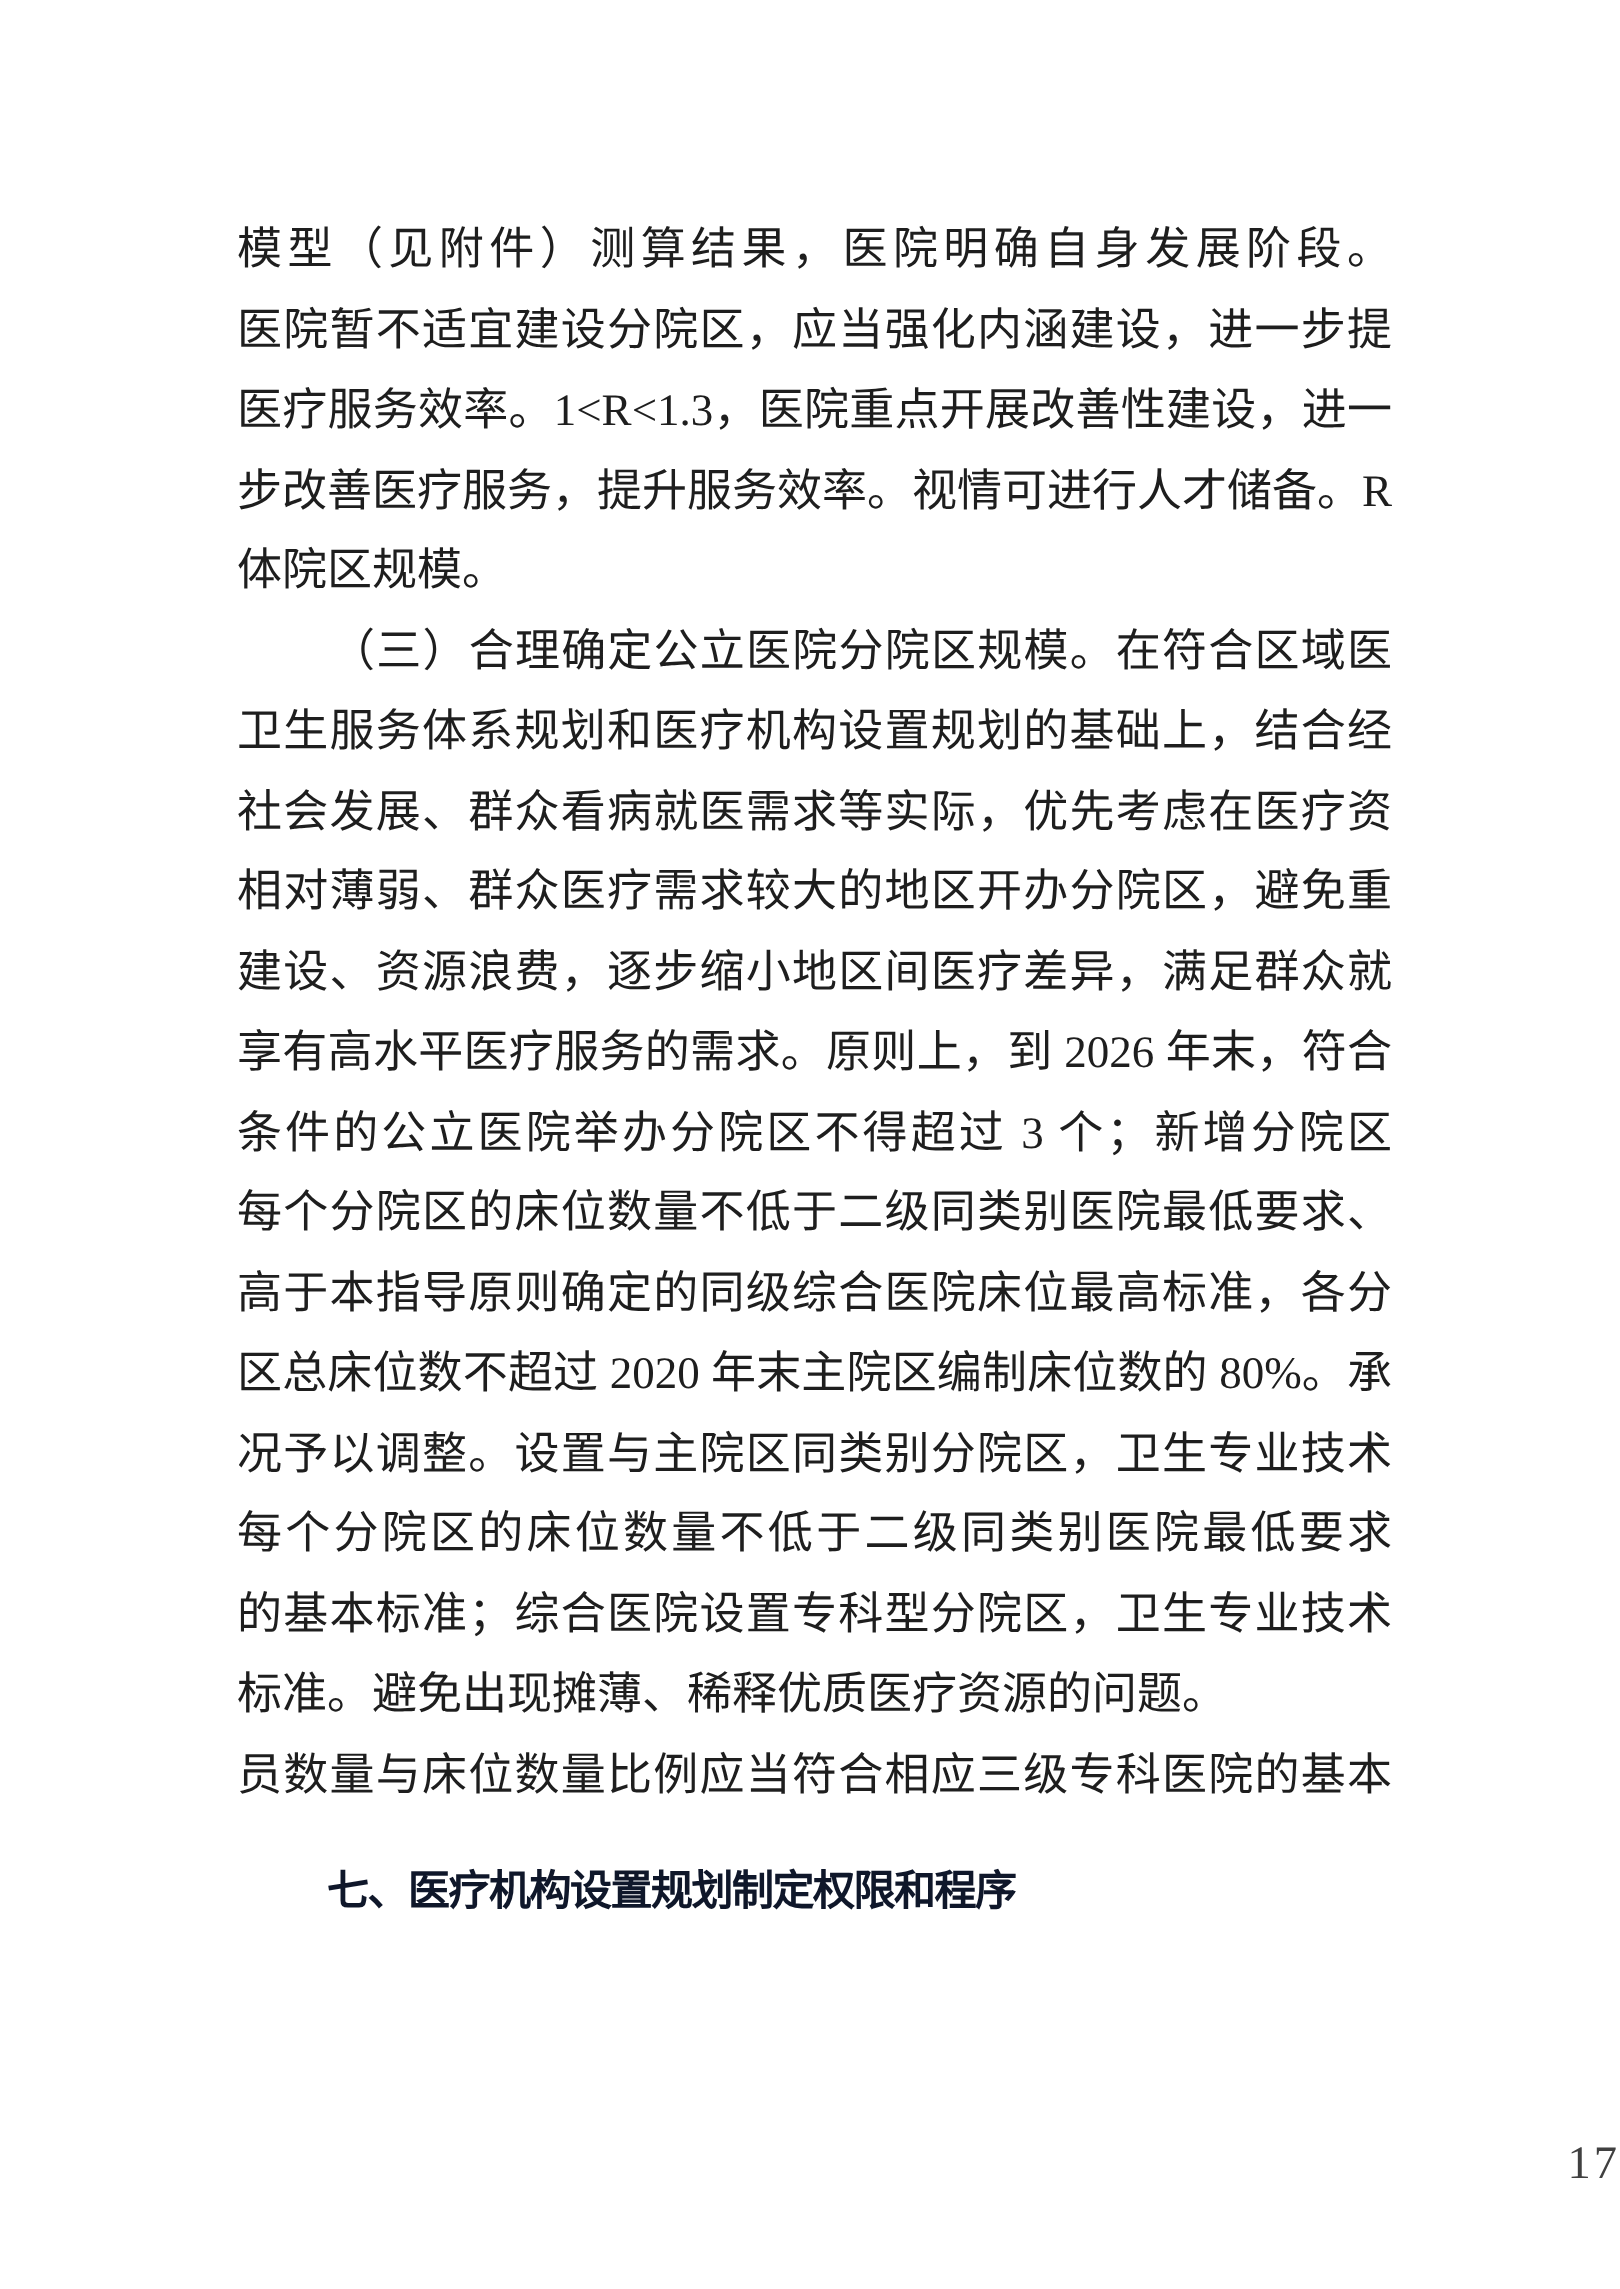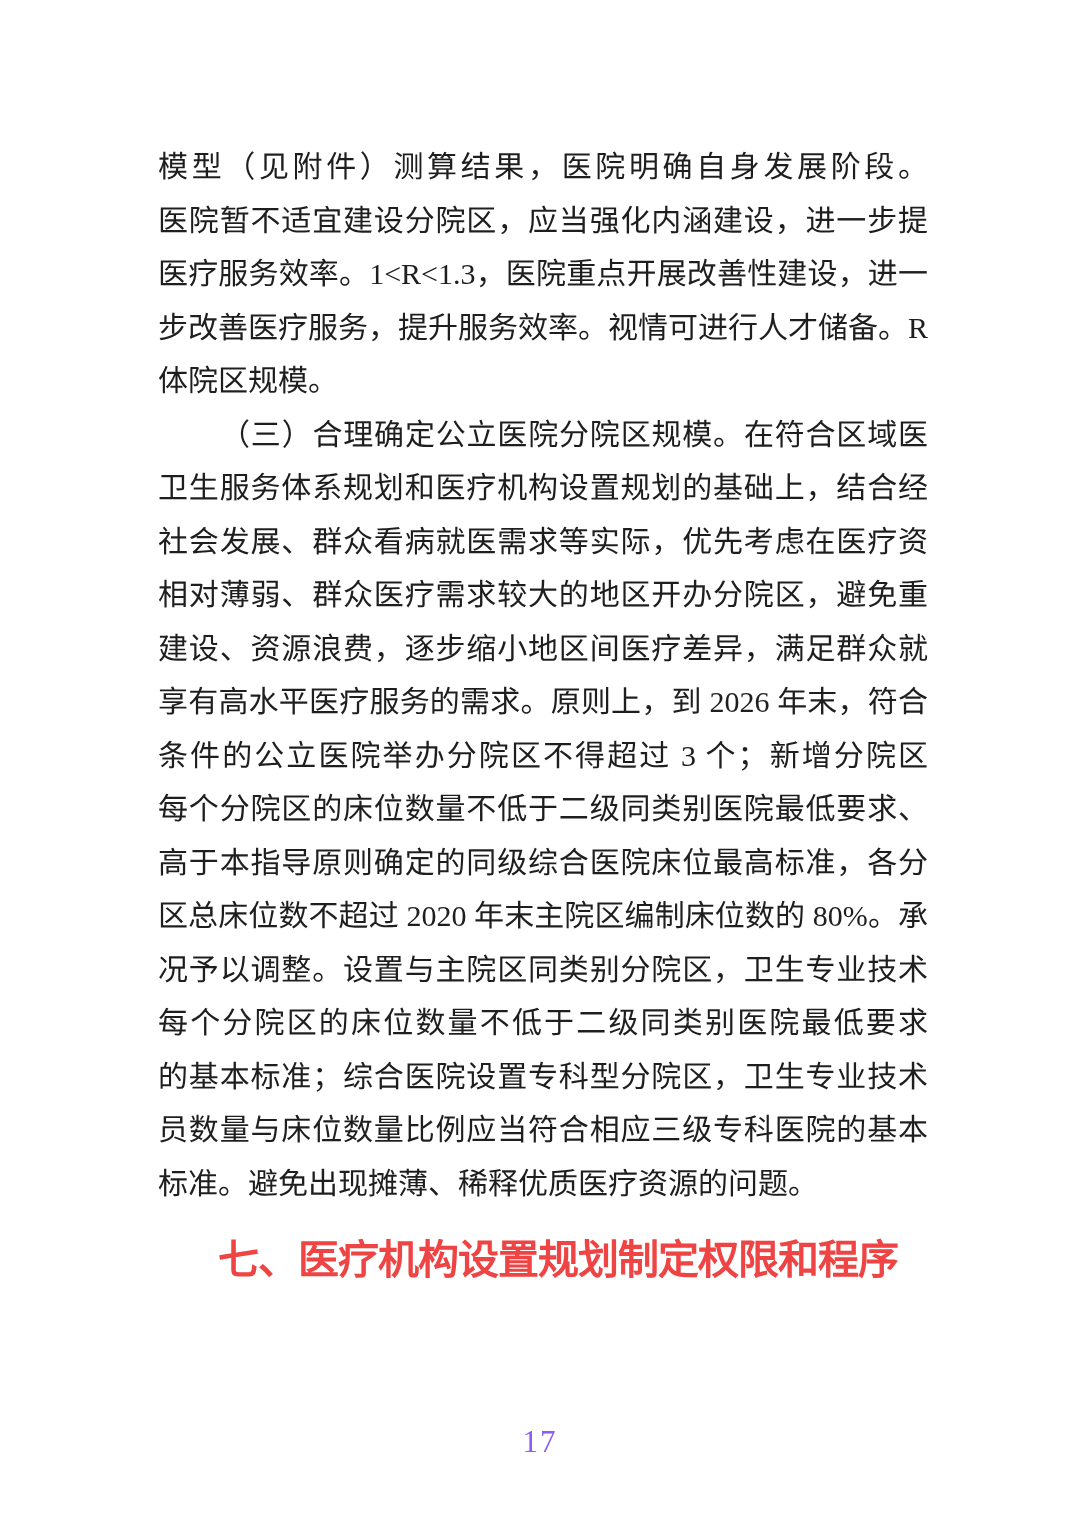--- a/index.html
+++ b/index.html
@@ -43,36 +43,36 @@
     text-align-last: left;
     -moz-text-align-last: left;
   }
   .line-indent {
     text-indent: 62px;
   }
   .section-heading {
     margin-top: 24px;
     height: 53.5px;
     line-height: 53.5px;
-    font-size: 41px;
+    font-size: 28px;
     font-weight: 700;
     font-family: "DejaVu Sans", "Liberation Sans", sans-serif;
     text-indent: 60px;
     letter-spacing: -1px;
-    color: #ef4444;
+    color: #0f172a;
   }
   .page-footer {
     position: absolute;
     left: 0;
     top: 1424px;
     width: 100%;
-    text-align: center;
+    text-align: right;
     font-size: 31px;
     letter-spacing: 2px;
-    color: #8b5cf6;
+    color: #404040;
   }
 </style>
 </head>
 <body>
 
 <div class="page">
   <div class="content">
     <div>
         <div class="paragraph">
           <div class="line">模型（见附件）测算结果，医院明确自身发展阶段。R≤1，</div>
@@ -88,20 +88,20 @@
           <div class="line">相对薄弱、群众医疗需求较大的地区开办分院区，避免重复</div>
           <div class="line">建设、资源浪费，逐步缩小地区间医疗差异，满足群众就近</div>
           <div class="line">享有高水平医疗服务的需求。原则上，到 2026 年末，符合</div>
           <div class="line">条件的公立医院举办分院区不得超过 3 个；新增分院区的，</div>
           <div class="line">每个分院区的床位数量不低于二级同类别医院最低要求、不</div>
           <div class="line">高于本指导原则确定的同级综合医院床位最高标准，各分院</div>
           <div class="line">区总床位数不超过 2020 年末主院区编制床位数的 80%。承担</div>
           <div class="line">况予以调整。设置与主院区同类别分院区，卫生专业技术人</div>
           <div class="line">每个分院区的床位数量不低于二级同类别医院最低要求</div>
           <div class="line">的基本标准；综合医院设置专科型分院区，卫生专业技术人</div>
+          <div class="line line-last">标准。避免出现摊薄、稀释优质医疗资源的问题。</div>
           <div class="line">员数量与床位数量比例应当符合相应三级专科医院的基本</div>
-          <div class="line line-last">标准。避免出现摊薄、稀释优质医疗资源的问题。</div>
         </div>
       </div>
     <div class="section-heading">七、医疗机构设置规划制定权限和程序</div>
   </div>
   <div class="page-footer">17</div>
 </div>
 
 </body></html>

